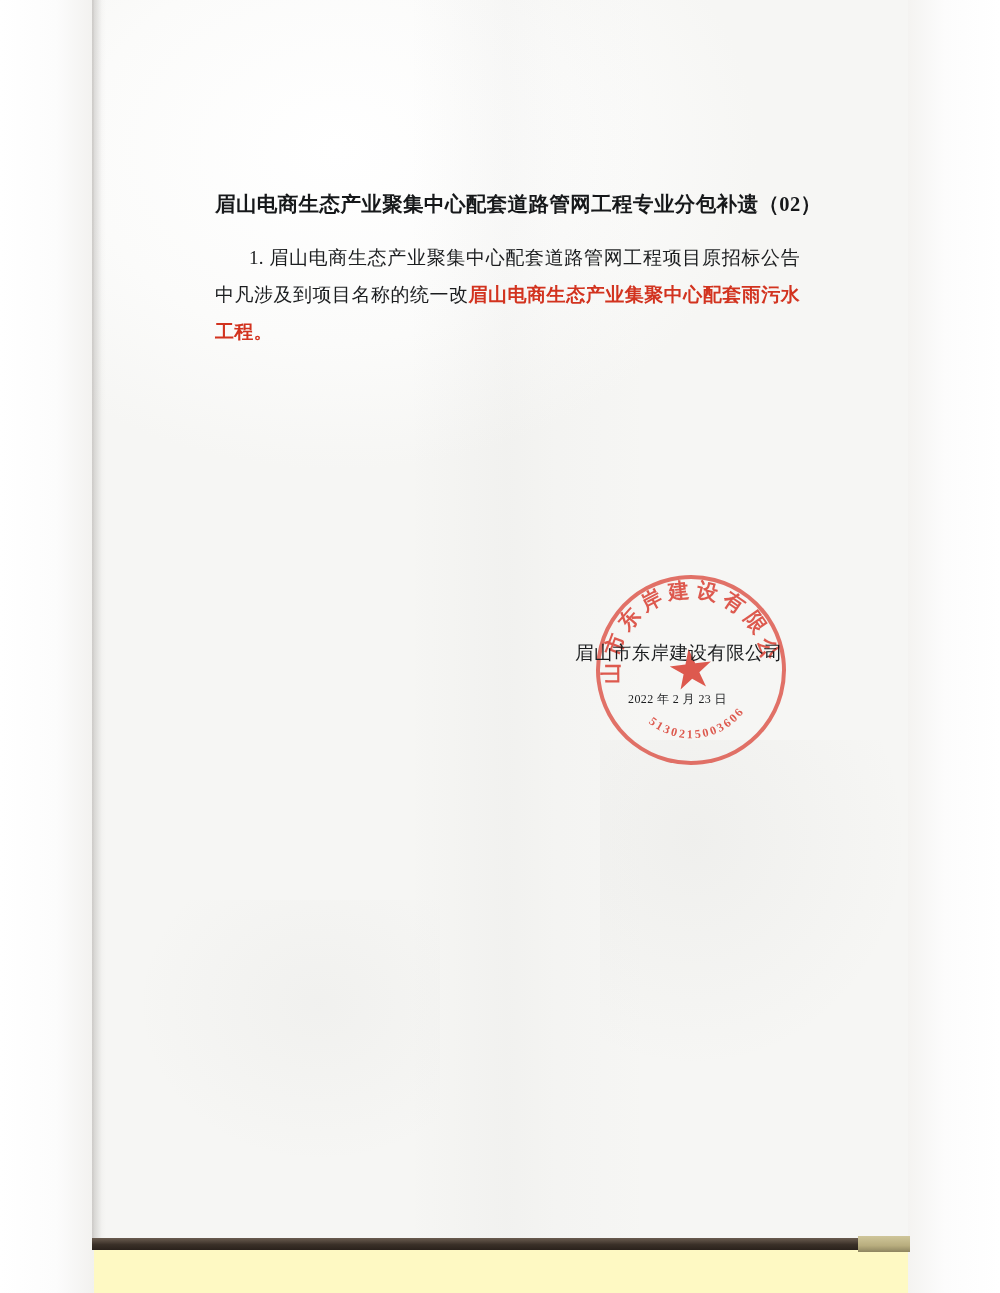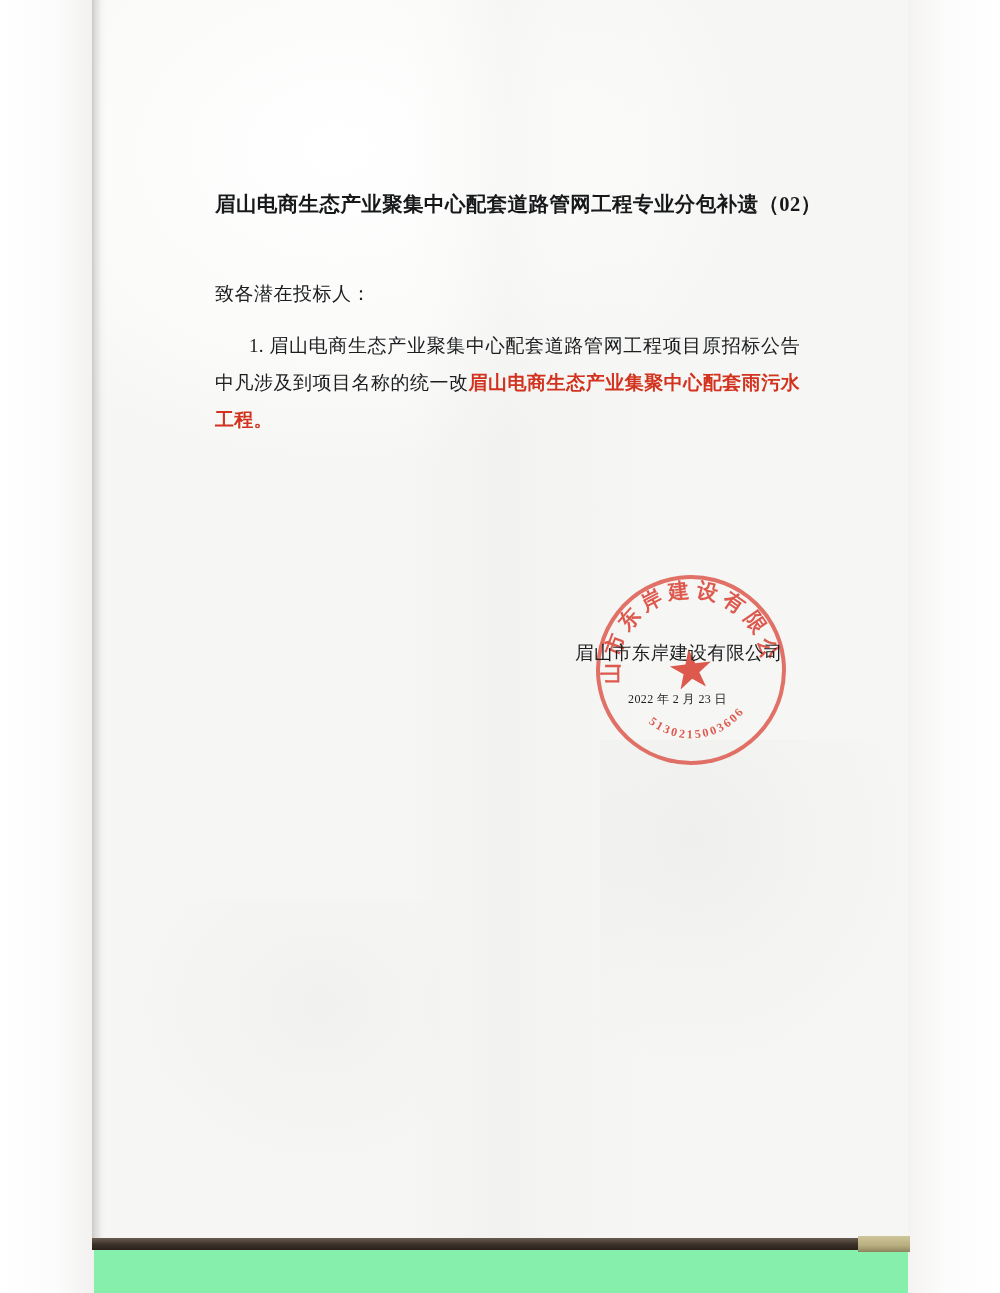--- a/index.html
+++ b/index.html
@@ -5,21 +5,21 @@
   html, body {
     margin: 0;
     padding: 0;
     background: #ffffff;
   }
   #page {
     position: relative;
     width: 1000px;
     height: 1293px;
     overflow: hidden;
-    background: #86efac;
+    background: #fef9c3;
     font-family: "Liberation Serif", "DejaVu Serif", serif;
   }
   
   #sheet {
     position: absolute;
     left: 92px;
     top: 0px;
     width: 818px;
     height: 1248px;
     background:
@@ -179,21 +179,20 @@
   <div id="left-margin-shade"></div>
   <div id="right-margin-shade"></div>
   <div class="crease" id="crease1"></div>
   <div id="bottom-edge"></div>
   <div id="bottom-edge-right"></div>
 
   <div id="doc-body">
 
     <div class="doc-title">眉山电商生态产业聚集中心配套道路管网工程专业分包补遗（02）</div>
 
-    <div class="salutation">致各潜在投标人：</div>
 
     <div class="para">
       <span class="indent"></span><span>1. 眉山电商生态产业聚集中心配套道路管网工程项目原招标公告中凡涉及到项目名称的统一改</span><span class="red-bold">眉山电商生态产业集聚中心配套雨污水工程。</span>
     </div>
 
 
   </div>
 
   <div id="seal">
     <div class="ring"></div>

